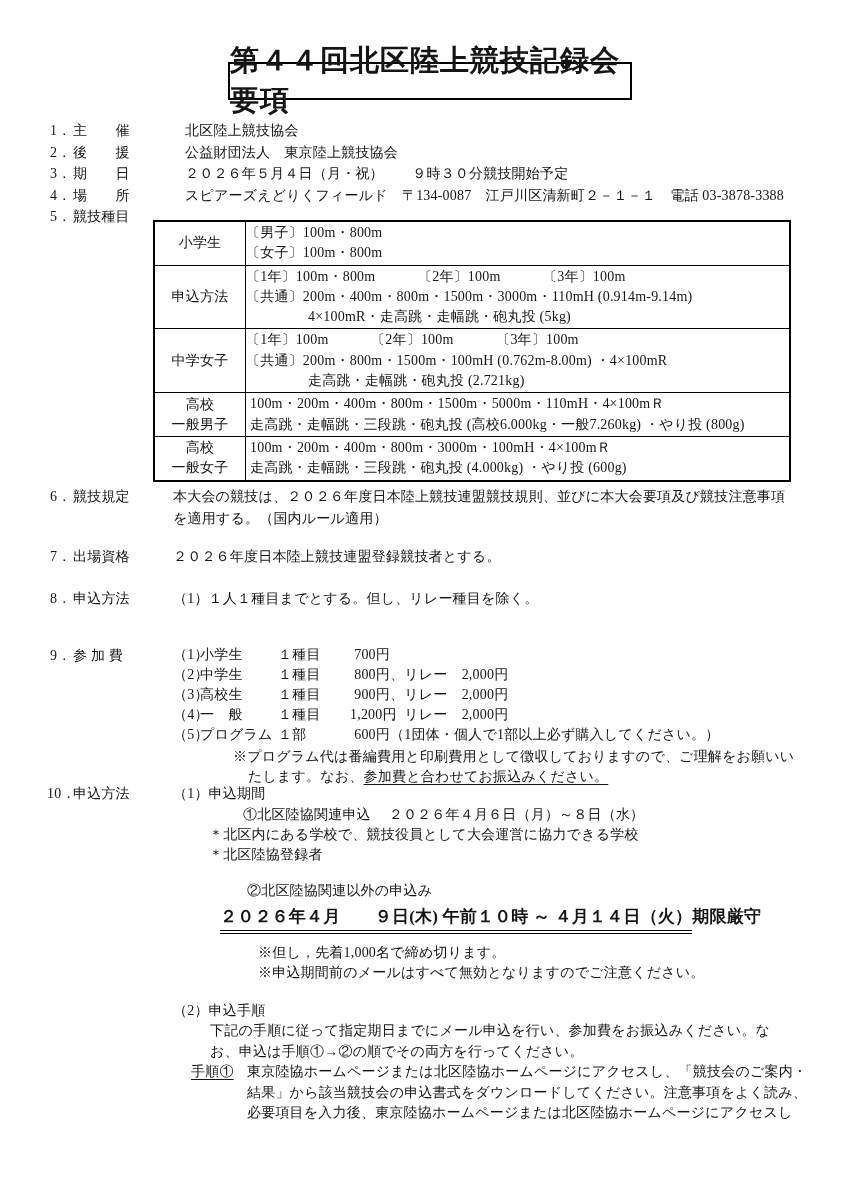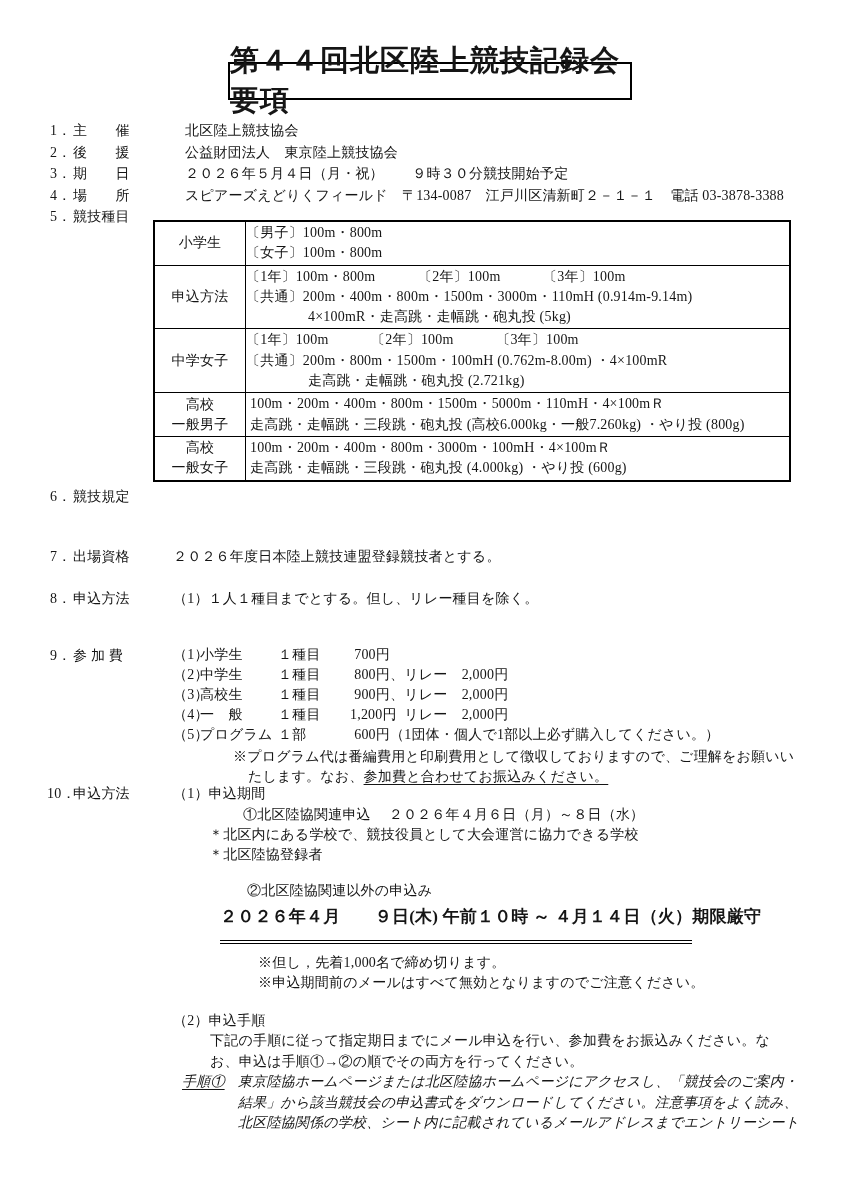--- a/index.html
+++ b/index.html
@@ -55,27 +55,27 @@
   .s10-col{width:640px;}
   .s10-col > div{white-space:nowrap;}
   .line-kikan{line-height:21px;}
   .line-circ{margin-left:70px;line-height:20px;margin-top:1px;}
   .line-star{margin-left:36px;line-height:19.5px;}
   .line-circ2{margin-left:74px;line-height:20px;margin-top:17px;}
   .deadline{
     margin-left:47px;margin-top:5px;
     font-size:17px;font-weight:bold;line-height:22px;
   }
-  .dl-underline{border-bottom:4px double #000;padding-bottom:12px;display:inline-block;}
+  .dl-underline{border-bottom:4px double #000;padding-bottom:2px;display:inline-block;}
   .dl-suffix{}
   .line-note{margin-left:85px;line-height:20px;}
   .first-note{margin-top:9px;}
   .line-sub2{margin-top:17px;line-height:21px;}
   .line-para{margin-left:37px;line-height:20.5px;}
-  .step-row{display:flex;margin-left:9px;line-height:20.5px;font-style:italic;}
+  .step-row{display:flex;margin-left:18px;line-height:20.5px;}
   .step-lbl{width:56px;}
   .step-body div{white-space:nowrap;line-height:20.5px;}
 </style>
 </head>
 <body>
 
 <div class="page">
 
   <div class="title-box">
     <span class="title-text">第４４回北区陸上競技記録会　要項</span>
@@ -157,20 +157,24 @@
         <div>100m・200m・400m・800m・3000m・100mH・4×100mＲ</div>
         <div>走高跳・走幅跳・三段跳・砲丸投 (4.000kg) ・やり投 (600g)</div>
       </td>
     </tr>
   </tbody>
     </table>
 
   <div class="sec-row" style="top:486px;">
     <span class="no">6．</span>
     <span class="sec-lbl">競技規定</span>
+    <span class="sec-val">
+      <div>本大会の競技は、２０２６年度日本陸上競技連盟競技規則、並びに本大会要項及び競技注意事項</div>
+      <div>を適用する。（国内ルール適用）</div>
+    </span>
   </div>
 
   <div class="sec-row" style="top:546px;">
     <span class="no">7．</span>
     <span class="sec-lbl">出場資格</span>
     <span class="sec-val">２０２６年度日本陸上競技連盟登録競技者とする。</span>
   </div>
 
   <div class="sec-row" style="top:588px;">
     <span class="no">8．</span>
@@ -239,19 +243,19 @@
       <div class="line-note first-note">※但し，先着1,000名で締め切ります。</div>
       <div class="line-note">※申込期間前のメールはすべて無効となりますのでご注意ください。</div>
       <div class="line-sub2">（2）申込手順</div>
       <div class="line-para">下記の手順に従って指定期日までにメール申込を行い、参加費をお振込みください。な</div>
       <div class="line-para">お、申込は手順①→②の順でその両方を行ってください。</div>
       <div class="step-row">
         <span class="step-lbl u">手順①</span>
         <span class="step-body">
           <div>東京陸協ホームページまたは北区陸協ホームページにアクセスし、「競技会のご案内・</div>
           <div>結果」から該当競技会の申込書式をダウンロードしてください。注意事項をよく読み、</div>
-          <div>北区陸協関係の学校、シート内に記載されているメールアドレスまでエントリーシート</div>
+          <div>必要項目を入力後、東京陸協ホームページまたは北区陸協ホームページにアクセスし</div>
         </span>
       </div>
     </span>
   </div>
 
 </div>
 
 </body></html>

